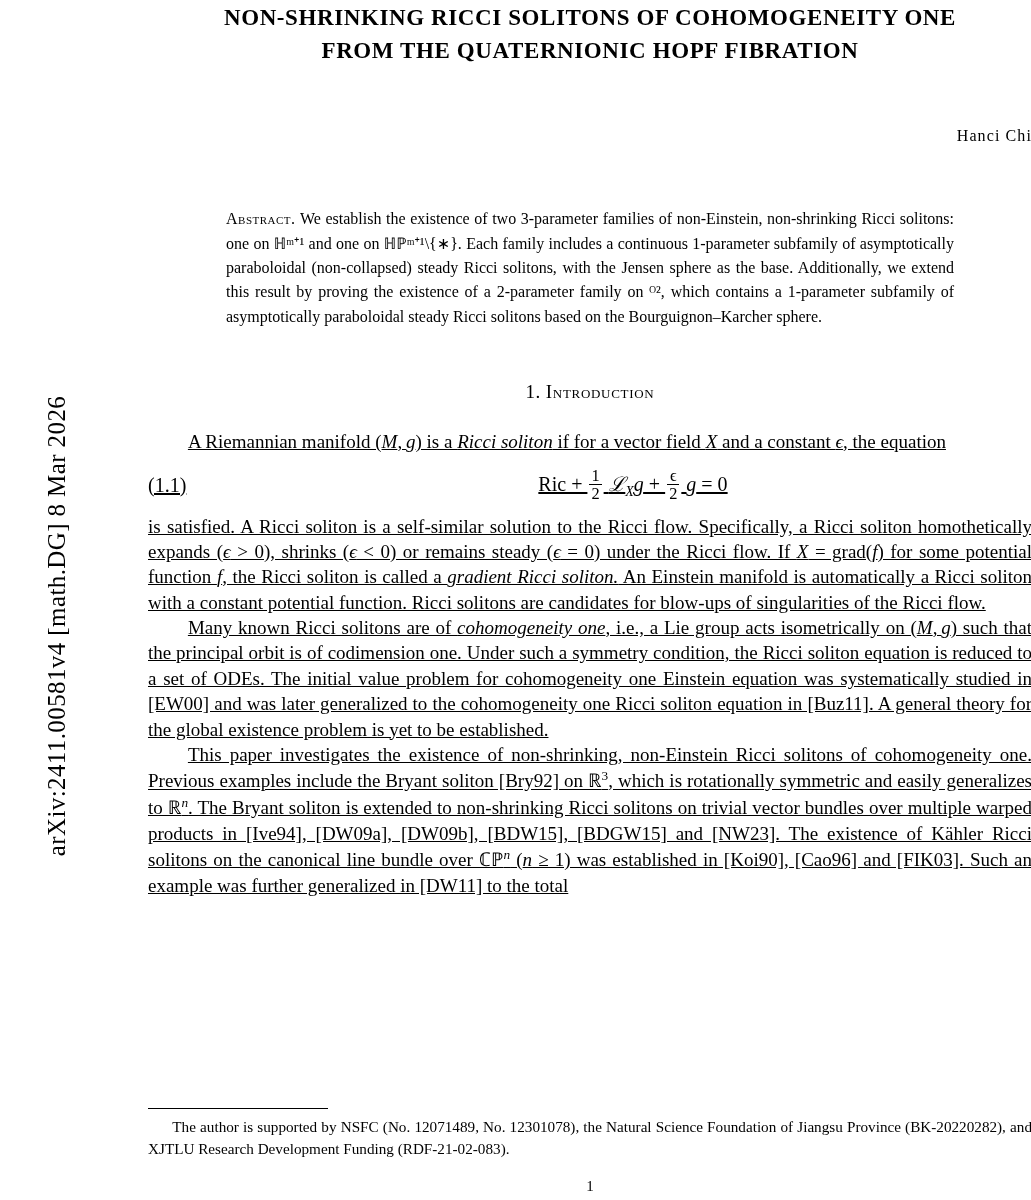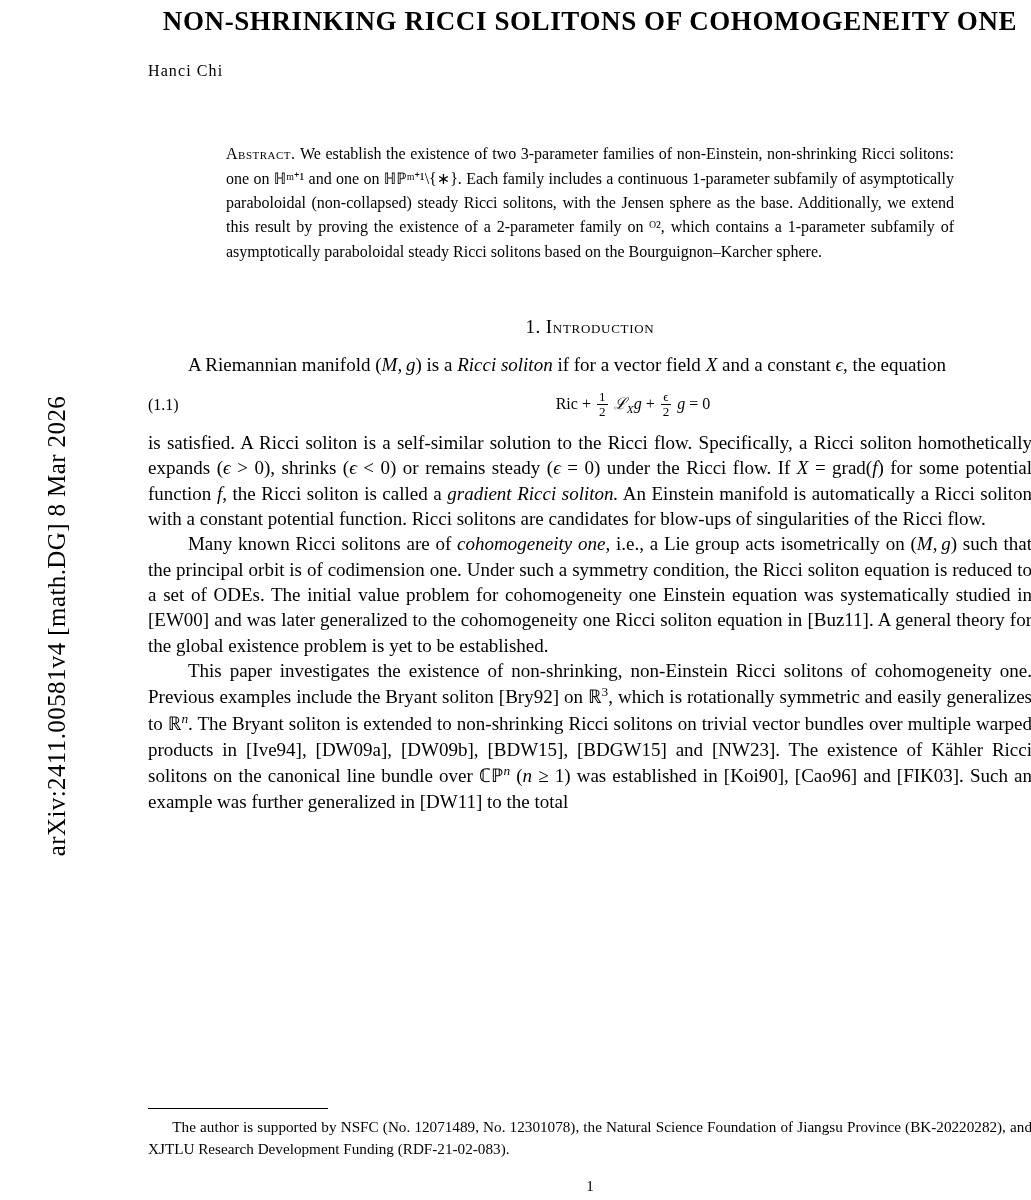--- a/index.html
+++ b/index.html
@@ -35,33 +35,33 @@
   }
   .content {
     position: absolute;
     left: 148px;
     top: 0;
     width: 884px;
     height: 1200px;
   }
   .title {
     text-align: center;
-    font-size: 27px;
+    font-size: 23px;
     font-weight: bold;
     letter-spacing: 0.6px;
     line-height: 1.42;
     margin: 0;
     padding-top: 2px;
     font-variant: small-caps;
     text-transform: uppercase;
   }
   .title .line { display: block; }
   .author {
-    text-align: left;
-    margin-top: 22px;
+    text-align: right;
+    margin-top: 60px;
     font-size: 16px;
     letter-spacing: 1.1px;
   }
   .abstract-block {
     margin: 62px 78px 12px 78px;
     font-size: 16px;
     line-height: 1.52;
     text-align: justify;
   }
   .abstract-head {
@@ -73,35 +73,36 @@
     margin-top: 52px;
     font-size: 19px;
     letter-spacing: 0.4px;
   }
   .section-head .num { }
   .section-head .nm {
     font-variant: small-caps;
     letter-spacing: 0.7px;
   }
   .body-text {
-    margin-top: 14px;
+    margin-top: 26px;
     font-size: 19px;
     line-height: 1.335;
     text-align: justify;
+    text-decoration: underline;
   }
   .body-text p {
     margin: 0;
     text-indent: 2.1em;
   }
   .body-text p.noindent { text-indent: 0; }
   .eq-row {
     display: flex;
     align-items: center;
     margin: 13px 0 11px 0;
-    font-size: 16px;
+    font-size: 20px;
   }
   .eq-tag {
     width: 86px;
     flex: none;
     text-align: left;
   }
   .eq-body {
     flex: 1;
     text-align: center;
     font-style: normal;
@@ -149,20 +150,21 @@
 <body>
 
 <div class="page">
 
   <div class="arxiv-stamp">arXiv:2411.00581v4  [math.DG]  8 Mar 2026</div>
 
   <div class="content">
 
     <h1 class="title">
       <span class="line">Non-shrinking Ricci solitons of cohomogeneity one</span>
+      <span class="line">from the quaternionic Hopf fibration</span>
     </h1>
 
     <div class="author">Hanci Chi</div>
 
     <div class="abstract-block">
       <span class="abstract-head">Abstract.</span>
       <span>We establish the existence of two 3-parameter families of non-Einstein, non-shrinking Ricci solitons: one on ℍᵐ⁺¹ and one on ℍℙᵐ⁺¹\{∗}. Each family includes a continuous 1-parameter subfamily of asymptotically paraboloidal (non-collapsed) steady Ricci solitons, with the Jensen sphere as the base. Additionally, we extend this result by proving the existence of a 2-parameter family on ᴼ², which contains a 1-parameter subfamily of asymptotically paraboloidal steady Ricci solitons based on the Bourguignon–Karcher sphere.</span>
     </div>
 
     <div class="section-head">

